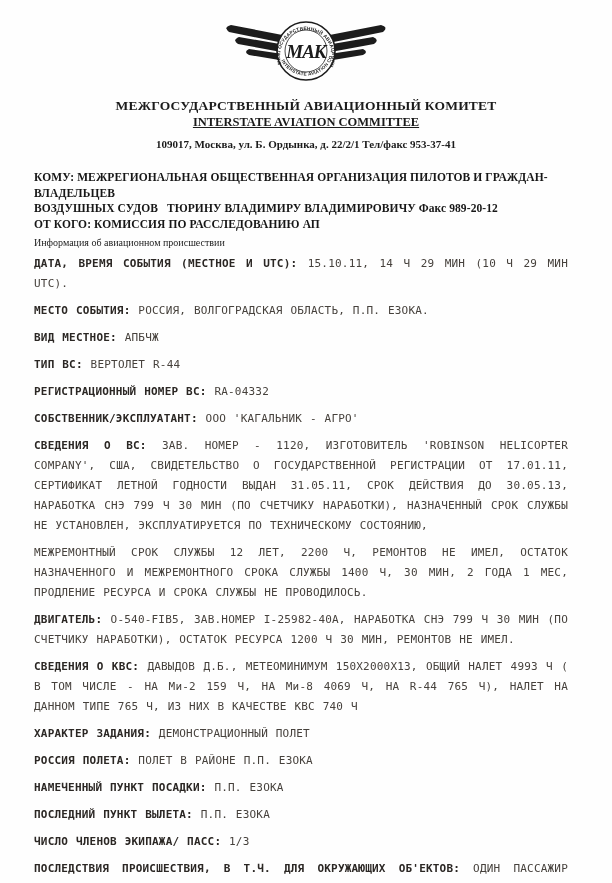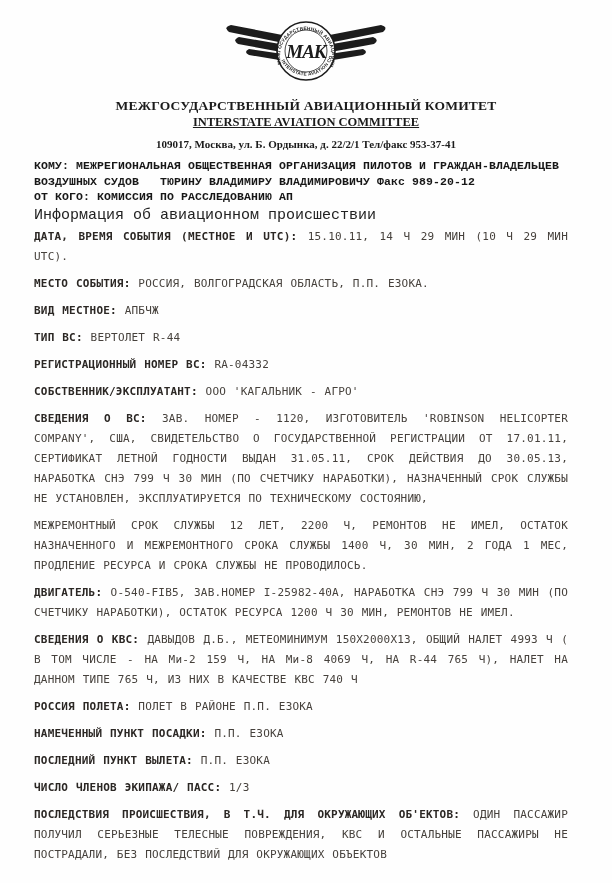--- a/index.html
+++ b/index.html
@@ -7,23 +7,23 @@
     position:relative;width:612px;height:883px;background:#fefefe;
     overflow:hidden;font-family:"DejaVu Sans Mono",monospace;
   }
   
   .hdr{text-align:center;padding-top:6px;font-family:"Liberation Serif",serif;color:#1b1b1b;}
   .logo{display:block;margin:0 auto;}
   .org-ru{font-size:13.5px;font-weight:bold;letter-spacing:.2px;margin-top:2px;}
   .org-en{font-size:12.5px;font-weight:bold;text-decoration:underline;margin-top:1px;}
   .addr{font-size:11px;font-weight:bold;margin-top:8px;}
   
-  .rcpt{margin:8px 34px 0 34px;font-family:Liberation Mono, monospace;color:#171717;}
+  .rcpt{margin:20px 34px 0 34px;font-family:Liberation Serif, serif;color:#171717;}
   .rcpt .ln{font-size:11.5px;font-weight:bold;line-height:15.5px;letter-spacing:.1px;}
-  .subject{font-size:15px;font-weight:normal;line-height:17px;margin-top:2px;color:#222;}
+  .subject{font-size:10px;font-weight:normal;line-height:17px;margin-top:2px;color:#222;}
   
   .doc{margin:3px 32px 0 34px;font-size:11px;line-height:20px;color:#46413c;}
   p.fld{margin:0 12px 7px 0;text-align:justify;word-spacing:1px;letter-spacing:.2px;}
   .lbl{font-weight:bold;color:#2b2724;}
   .val{color:#46413c;}
 </style>
 </head>
 <body>
 
 <div class="page">
@@ -70,20 +70,21 @@
     <p class="fld"><span class="lbl">ДАТА, ВРЕМЯ СОБЫТИЯ (МЕСТНОЕ И UTC):</span> <span class="val">15.10.11, 14 Ч 29 МИН (10 Ч 29 МИН UTC).</span></p>
     <p class="fld"><span class="lbl">МЕСТО СОБЫТИЯ:</span> <span class="val">РОССИЯ, ВОЛГОГРАДСКАЯ ОБЛАСТЬ, П.П. ЕЗОКА.</span></p>
     <p class="fld"><span class="lbl">ВИД МЕСТНОЕ:</span> <span class="val">АПБЧЖ</span></p>
     <p class="fld"><span class="lbl">ТИП ВС:</span> <span class="val">ВЕРТОЛЕТ R-44</span></p>
     <p class="fld"><span class="lbl">РЕГИСТРАЦИОННЫЙ НОМЕР ВС:</span> <span class="val">RA-04332</span></p>
     <p class="fld"><span class="lbl">СОБСТВЕННИК/ЭКСПЛУАТАНТ:</span> <span class="val">ООО 'КАГАЛЬНИК - АГРО'</span></p>
     <p class="fld"><span class="lbl">СВЕДЕНИЯ О ВС:</span> <span class="val">ЗАВ. НОМЕР - 1120, ИЗГОТОВИТЕЛЬ 'ROBINSON HELICOPTER COMPANY', США, СВИДЕТЕЛЬСТВО О ГОСУДАРСТВЕННОЙ РЕГИСТРАЦИИ ОТ 17.01.11, СЕРТИФИКАТ ЛЕТНОЙ ГОДНОСТИ ВЫДАН 31.05.11, СРОК ДЕЙСТВИЯ ДО 30.05.13, НАРАБОТКА СНЭ 799 Ч 30 МИН (ПО СЧЕТЧИКУ НАРАБОТКИ), НАЗНАЧЕННЫЙ СРОК СЛУЖБЫ НЕ УСТАНОВЛЕН, ЭКСПЛУАТИРУЕТСЯ ПО ТЕХНИЧЕСКОМУ СОСТОЯНИЮ,</span></p>
     <p class="fld"><span class="val">МЕЖРЕМОНТНЫЙ СРОК СЛУЖБЫ 12 ЛЕТ, 2200 Ч, РЕМОНТОВ НЕ ИМЕЛ, ОСТАТОК НАЗНАЧЕННОГО И МЕЖРЕМОНТНОГО СРОКА СЛУЖБЫ 1400 Ч, 30 МИН, 2 ГОДА 1 МЕС, ПРОДЛЕНИЕ РЕСУРСА И СРОКА СЛУЖБЫ НЕ ПРОВОДИЛОСЬ.</span></p>
     <p class="fld"><span class="lbl">ДВИГАТЕЛЬ:</span> <span class="val">O-540-FIB5, ЗАВ.НОМЕР I-25982-40A, НАРАБОТКА СНЭ 799 Ч 30 МИН (ПО СЧЕТЧИКУ НАРАБОТКИ), ОСТАТОК РЕСУРСА 1200 Ч 30 МИН, РЕМОНТОВ НЕ ИМЕЛ.</span></p>
     <p class="fld"><span class="lbl">СВЕДЕНИЯ О КВС:</span> <span class="val">ДАВЫДОВ Д.Б., МЕТЕОМИНИМУМ 150X2000X13, ОБЩИЙ НАЛЕТ 4993 Ч ( В ТОМ ЧИСЛЕ - НА Ми-2 159 Ч, НА Ми-8 4069 Ч, НА R-44 765 Ч), НАЛЕТ НА ДАННОМ ТИПЕ 765 Ч, ИЗ НИХ В КАЧЕСТВЕ КВС 740 Ч</span></p>
+    <p class="fld"><span class="lbl">ХАРАКТЕР ЗАДАНИЯ:</span> <span class="val">ДЕМОНСТРАЦИОННЫЙ ПОЛЕТ</span></p>
     <p class="fld"><span class="lbl">РОССИЯ ПОЛЕТА:</span> <span class="val">ПОЛЕТ В РАЙОНЕ П.П. ЕЗОКА</span></p>
     <p class="fld"><span class="lbl">НАМЕЧЕННЫЙ ПУНКТ ПОСАДКИ:</span> <span class="val">П.П. ЕЗОКА</span></p>
     <p class="fld"><span class="lbl">ПОСЛЕДНИЙ ПУНКТ ВЫЛЕТА:</span> <span class="val">П.П. ЕЗОКА</span></p>
     <p class="fld"><span class="lbl">ЧИСЛО ЧЛЕНОВ ЭКИПАЖА/ ПАСС:</span> <span class="val">1/3</span></p>
     <p class="fld"><span class="lbl">ПОСЛЕДСТВИЯ ПРОИСШЕСТВИЯ, В Т.Ч. ДЛЯ ОКРУЖАЮЩИХ ОБ'ЕКТОВ:</span> <span class="val">ОДИН ПАССАЖИР ПОЛУЧИЛ СЕРЬЕЗНЫЕ ТЕЛЕСНЫЕ ПОВРЕЖДЕНИЯ, КВС И ОСТАЛЬНЫЕ ПАССАЖИРЫ НЕ ПОСТРАДАЛИ, БЕЗ ПОСЛЕДСТВИЙ ДЛЯ ОКРУЖАЮЩИХ ОБЪЕКТОВ</span></p>
 
   </div>
 
 </div>
 

